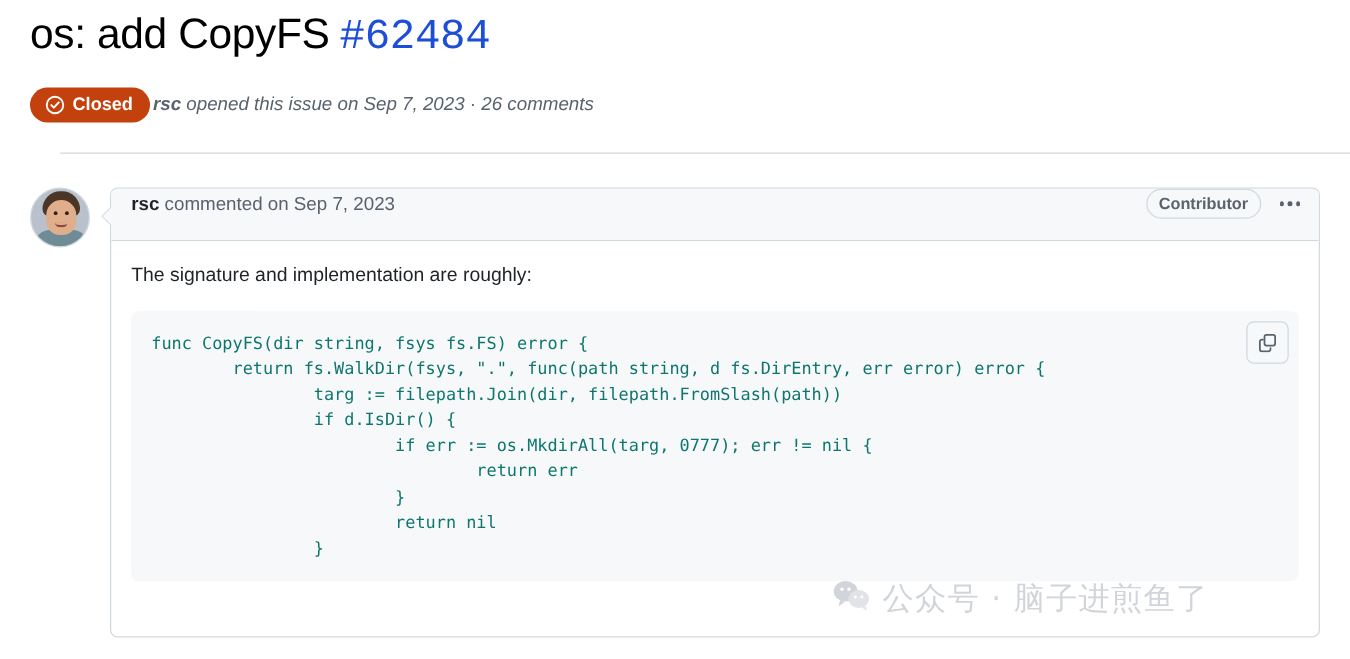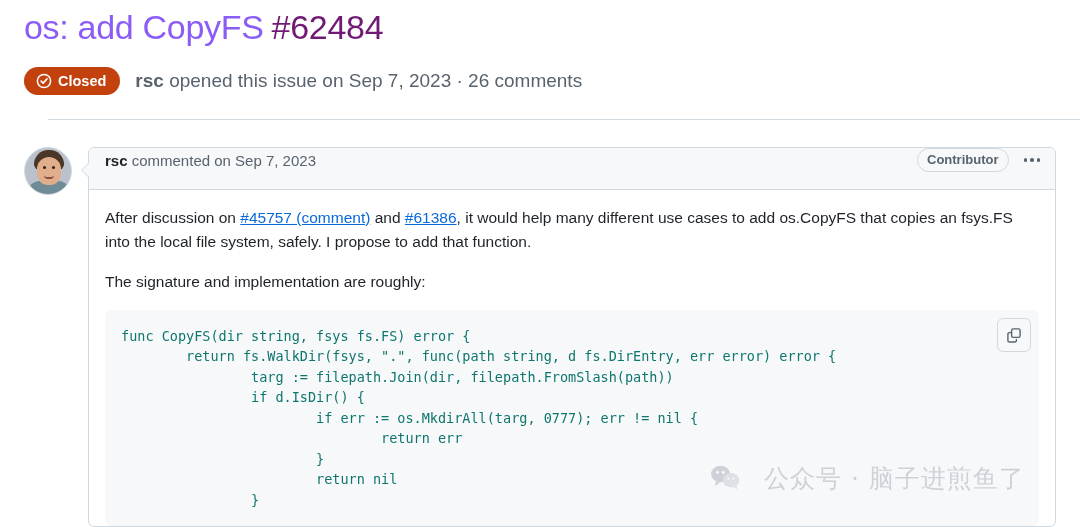--- a/index.html
+++ b/index.html
@@ -19,22 +19,22 @@
   #issue-header { padding: 6px 0 0 24px; }
 
   #issue-title {
     font-size: 34px;
     font-weight: 400;
     line-height: 1.25;
     letter-spacing: -0.3px;
     margin: 0;
     white-space: nowrap;
   }
-  #issue-title .title-text { color: #8b5cf6; }
-  #issue-title .issue-number { color: #701a75; margin-left: 8px; }
+  #issue-title .title-text { color: #000000; }
+  #issue-title .issue-number { color: #1d4ed8; margin-left: 8px; font-family: Liberation Mono, monospace; }
 
   #meta-row {
     display: flex;
     align-items: center;
     margin-top: 18px;
   }
 
   .state-badge {
     display: inline-flex;
     align-items: flex-end;
@@ -43,24 +43,25 @@
     color: #ffffff;
     border-radius: 999px;
     padding: 6px 14px 6px 12px;
     font-size: 14.5px;
     font-weight: 600;
     line-height: 1;
   }
   .state-badge svg { display: block; }
 
   #meta-text {
-    margin-left: 15px;
-    font-size: 19px;
+    margin-left: 2px;
+    font-size: 15px;
     color: #59636e;
     white-space: nowrap;
+    font-style: italic;
   }
   #meta-text .author { color: #59636e; font-weight: 600; }
 
   #header-divider {
     margin: 24px 0 0 24px;
     height: 1px;
     background: #d1d9e0;
   }
 
   
@@ -202,24 +203,24 @@
     border-radius: 6px;
     background: #f6f8fa;
     display: flex;
     align-items: center;
     justify-content: center;
   }
 
   
   #watermark {
     position: absolute;
-    left: 710px; top: 462px;
-    display: flex;
-    align-items: center;
-    gap: 24px;
+    left: 666px; top: 462px;
+    display: flex;
+    align-items: center;
+    gap: 10px;
     pointer-events: none;
     opacity: 0.62;
   }
   #watermark .wm-text {
     font-size: 25px;
     color: #b6bcc4;
     font-family: "DejaVu Sans", sans-serif;
     white-space: nowrap;
     letter-spacing: 1px;
   }
@@ -274,21 +275,20 @@
         <span class="assoc-badge">Contributor</span>
         <span class="kebab">
           <i></i>
             <i></i>
             <i></i>
         </span>
       </span>
     </div>
 
     <div id="comment-body">
-      <p><span>After discussion on </span><a href="#">#45757 (comment)</a><span> and </span><a href="#">#61386</a><span>, it would help many different use cases to add os.CopyFS that copies an fsys.FS into the local file system, safely. I propose to add that function.</span></p>
 
       <p>The signature and implementation are roughly:</p>
 
       <div id="code-block">
         <pre>func CopyFS(dir string, fsys fs.FS) error {
         return fs.WalkDir(fsys, ".", func(path string, d fs.DirEntry, err error) error {
                 targ := filepath.Join(dir, filepath.FromSlash(path))
                 if d.IsDir() {
                         if err := os.MkdirAll(targ, 0777); err != nil {
                                 return err

